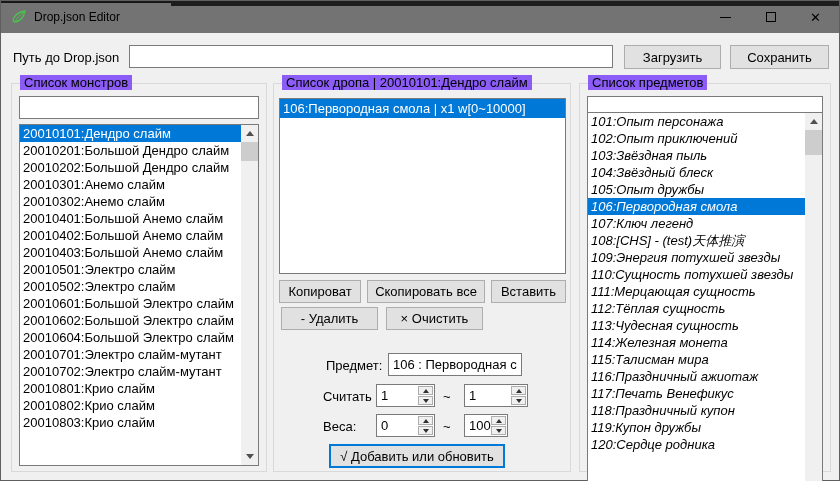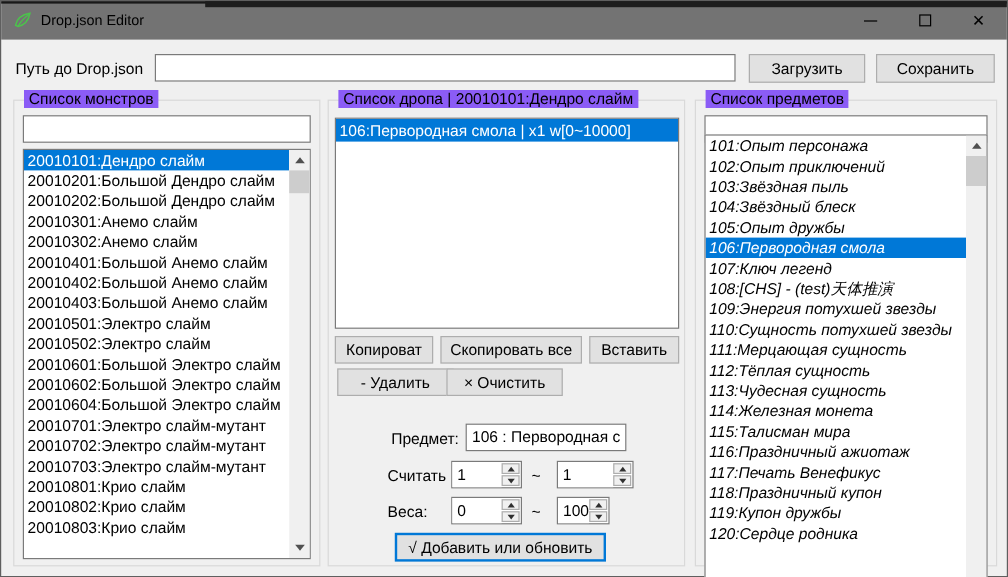--- a/index.html
+++ b/index.html
@@ -121,21 +121,20 @@
         <div class="lb-item">20010401:Большой Анемо слайм</div>
         <div class="lb-item">20010402:Большой Анемо слайм</div>
         <div class="lb-item">20010403:Большой Анемо слайм</div>
         <div class="lb-item">20010501:Электро слайм</div>
         <div class="lb-item">20010502:Электро слайм</div>
         <div class="lb-item">20010601:Большой Электро слайм</div>
         <div class="lb-item">20010602:Большой Электро слайм</div>
         <div class="lb-item">20010604:Большой Электро слайм</div>
         <div class="lb-item">20010701:Электро слайм-мутант</div>
         <div class="lb-item">20010702:Электро слайм-мутант</div>
-        <div class="lb-item">20010703:Электро слайм-мутант</div>
         <div class="lb-item">20010801:Крио слайм</div>
         <div class="lb-item">20010802:Крио слайм</div>
         <div class="lb-item">20010803:Крио слайм</div>
       </div>
     <div class="vscroll">
       <div class="sb-btn up">
           <span class="tri-up"></span>
         </div>
       <div class="sb-thumb" style="top:17px; height:19px;"></div>
       <div class="sb-btn down">
@@ -150,21 +149,21 @@
   <div class="listbox mid" style="left:278px; top:97px; width:287px; height:176px;">
     <div class="lb-inner noscroll">
         <div class="lb-item selected">106:Первородная смола | x1 w[0~10000]</div>
       </div>
   </div>
 
   <button class="btn" style="left:278px; top:279px; width:82px; height:23px;">Копироват</button>
   <button class="btn" style="left:366px; top:279px; width:118px; height:23px;">Скопировать все</button>
   <button class="btn" style="left:490px; top:279px; width:75px; height:23px;">Вставить</button>
   <button class="btn" style="left:280px; top:306px; width:97px; height:23px;">- Удалить</button>
-  <button class="btn" style="left:371px; top:306px; width:97px; height:23px;">× Очистить</button>
+  <button class="btn" style="left:385px; top:306px; width:97px; height:23px;">× Очистить</button>
 
   <span class="lbl" style="left:325px; top:357px;">Предмет:</span>
   <input class="tbx" style="left: 387px; top: 352px; width: 134px; height: 23px;" value="106 : Первородная смола">
 
   <span class="lbl" style="left:322px; top:388px;">Считать</span>
   <div class="numud" style="left:375px; top:383px; width:59px;">
     <input value="1" style="">
     <div class="spin">
       <div class="spin-btn">
           <span class="tri-up small"></span>

